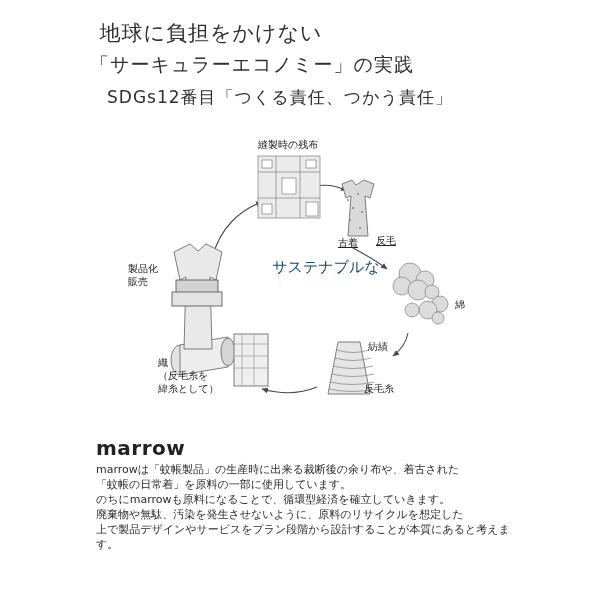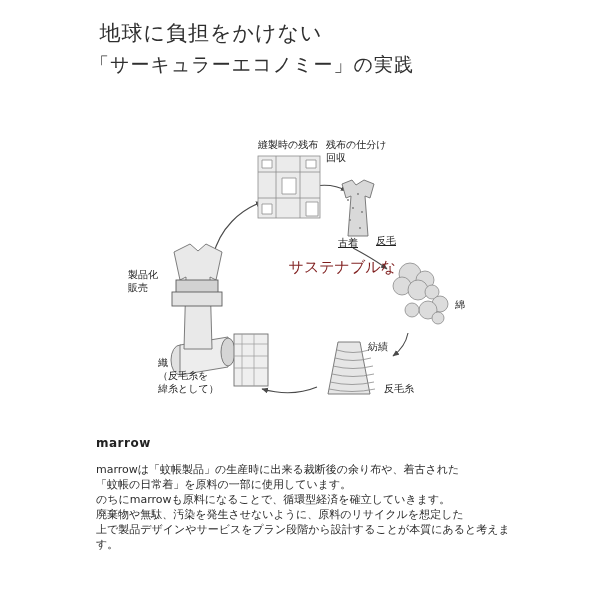--- a/index.html
+++ b/index.html
@@ -73,31 +73,31 @@
     white-space: pre;
   }
   .center-title {
     position: absolute;
     left: 146px;
     top: 128px;
     width: 140px;
     font-family: "DejaVu Sans", sans-serif;
     font-size: 15px;
     line-height: 23px;
-    color: #7f1d1d;
-    text-align: right;
+    color: #0c4a6e;
+    text-align: center;
   }
 
   
   .brand {
     position: absolute;
     left: 96px;
     top: 436px;
     font-family: "DejaVu Sans", sans-serif;
-    font-size: 12px;
+    font-size: 20px;
     font-weight: bold;
     letter-spacing: 0.5px;
     color: #222;
   }
   .body-copy {
     position: absolute;
     left: 96px;
     top: 462px;
     width: 430px;
     font-family: "DejaVu Sans", sans-serif;
@@ -111,20 +111,21 @@
   }
 </style>
 </head>
 <body>
 
 <div class="page">
 
   <div class="heading">
     <div class="line l1">地球に負担をかけない</div>
     <div class="line l2">「サーキュラーエコノミー」の実践</div>
+    <div class="line l3">SDGs12番目「つくる責任、つかう責任」</div>
   </div>
 
   <div class="diagram">
 
     <svg width="390" height="300" viewBox="0 0 390 300">
       <defs>
         <marker id="arrowhead" markerWidth="7" markerHeight="7" refX="5.5" refY="2.6" orient="auto">
           <path d="M0,0 L6,2.6 L0,5.2 z" fill="#4a4a4a"></path>
         </marker>
       </defs>
@@ -190,31 +191,29 @@
         <rect x="66" y="152" width="42" height="14" fill="#d2d2d2" stroke="#5c5c5c" stroke-width="0.9"></rect>
         <rect x="62" y="164" width="50" height="14" fill="#e3e3e3" stroke="#5c5c5c" stroke-width="0.9"></rect>
       </g>
     </svg>
 
     <div class="center-title">
       <div>サステナブルな</div>
     </div>
 
     <div class="dlabel" style="left:148px; top:10px;">縫製時の残布</div>
-    <div class="dlabel" style="left:216px; top:10px;">残布の仕分け
-回収</div>
     <div class="dlabel" style="left:228px; top:108px;text-decoration:underline;">古着</div>
     <div class="dlabel" style="left:266px; top:106px;text-decoration:underline;">反毛</div>
     <div class="dlabel" style="left:345px; top:170px;">綿</div>
     <div class="dlabel" style="left:258px; top:212px;">紡績</div>
-    <div class="dlabel" style="left:274px; top:254px;">反毛糸</div>
+    <div class="dlabel" style="left:254px; top:254px;">反毛糸</div>
     <div class="dlabel" style="left:48px;  top:228px;">織
 （反毛糸を
 緯糸として）</div>
-    <div class="dlabel" style="left:18px;  top:140px;">製品化
+    <div class="dlabel" style="left:18px;  top:134px;">製品化
 販売</div>
   </div>
 
   <div class="brand">marrow</div>
   <div class="body-copy">
     <p>marrowは「蚊帳製品」の生産時に出来る裁断後の余り布や、着古された
 「蚊帳の日常着」を原料の一部に使用しています。
 のちにmarrowも原料になることで、循環型経済を確立していきます。
 廃棄物や無駄、汚染を発生させないように、原料のリサイクルを想定した
 上で製品デザインやサービスをプラン段階から設計することが本質にあると考えます。</p>

